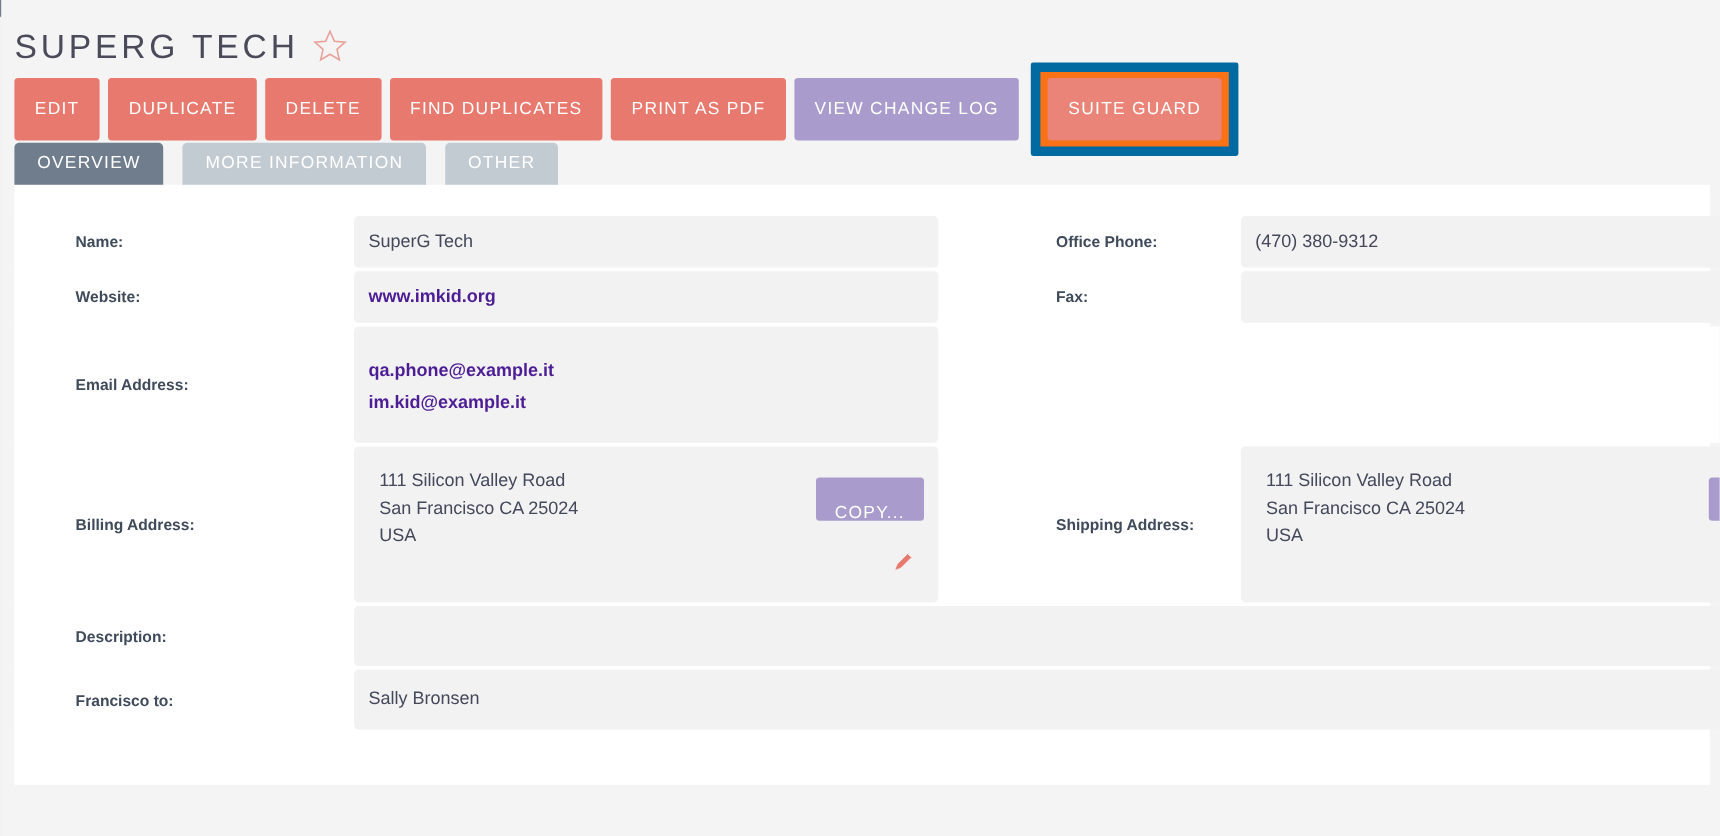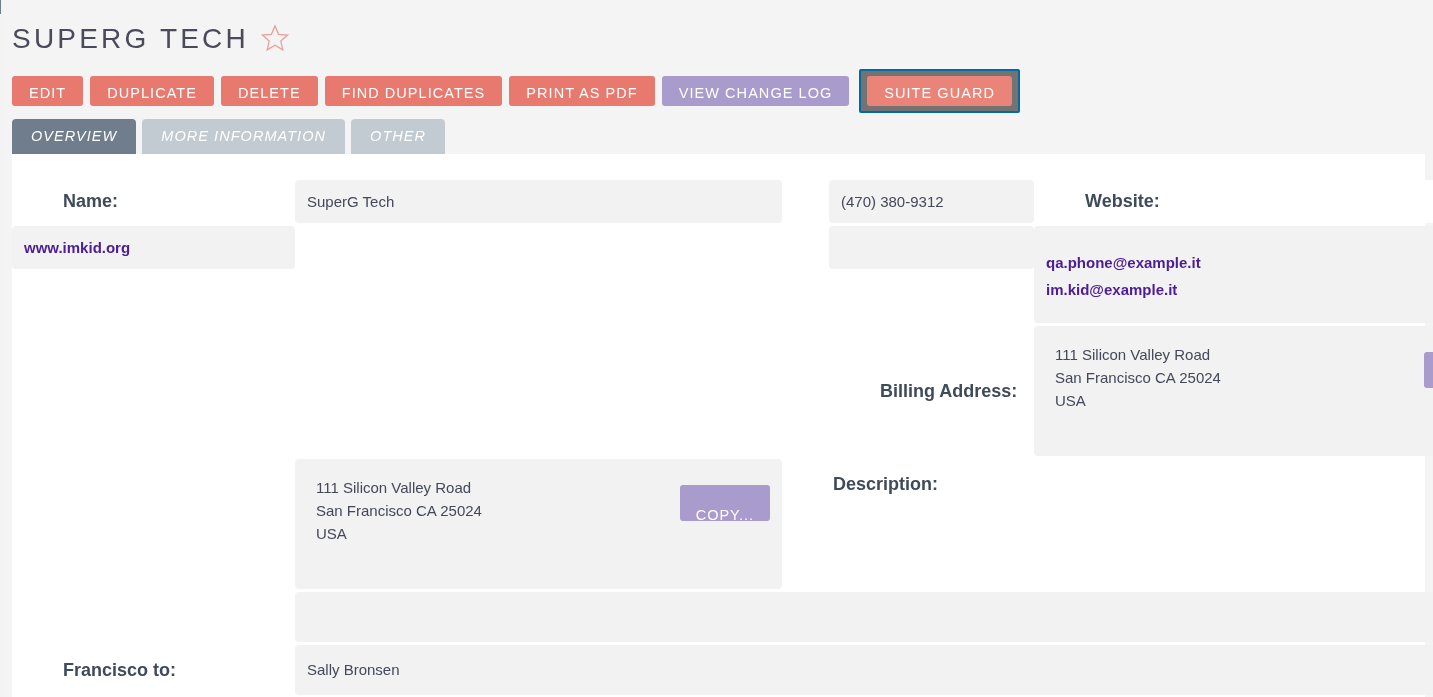--- a/index.html
+++ b/index.html
@@ -74,50 +74,49 @@
     height: 36px;
     position: relative;
   }
   .btn {
     border: 0;
     border-radius: 3px;
     color: #ffffff;
     font-size: 14.5px;
     letter-spacing: 1.05px;
     text-transform: uppercase;
-    height: 30px;
+    height: 52px;
     line-height: 35px;
     padding: 0 17px;
     cursor: pointer;
     white-space: nowrap;
     font-family: "Liberation Sans", sans-serif;
     text-align: center;
   }
   .btn-primary { background: #e8796f; }
   .btn-secondary { background: #a99bcb; }
   .btn-highlight { background: #ea8478; }
 
   .highlight-wrap {
     position: relative;
     display: inline-block;
-    border: 2px solid #0369a1;
-    background: #737373;
+    border: 8px solid #0369a1;
+    background: #f97316;
     padding: 5px 6px;
     border-radius: 2px;
     margin-left: 3px;
   }
 
   
   .tab-bar {
     display: flex;
     align-items: flex-end;
-    gap: 6px;
+    gap: 16px;
     margin-top: 10px;
     padding-left: 11px;
-    font-style: italic;
   }
   .tab {
     height: 35px;
     line-height: 35px;
     padding: 0 19px;
     border-radius: 4px 4px 0 0;
     font-size: 14.5px;
     letter-spacing: 1.05px;
     text-transform: uppercase;
     color: #ffffff;
@@ -136,21 +135,21 @@
     padding: 26px 0 36px 0;
   }
 
   .field-grid {
     display: grid;
     grid-template-columns: 283px 487px 47px 205px 492px;
     align-items: stretch;
   }
 
   .fld-label {
-    font-size: 18px;
+    font-size: 13px;
     font-weight: bold;
     color: #3f4a5a;
     padding: 0 0 0 51px;
     display: flex;
     align-items: center;
     background: #ffffff;
   }
   .fld-value {
     background: #f2f2f2;
     border-radius: 4px;
@@ -263,34 +262,36 @@
     </div>
 
     <div class="detail-panel">
       <div class="field-grid">
 
         <div class="fld-label row-h-std">Name:</div>
         <div class="fld-value row-h-std">
           <span class="value-text">SuperG Tech</span>
         </div>
         <div class="spacer-cell row-h-std"></div>
+        <div class="fld-label row-h-std">Office Phone:</div>
         <div class="fld-value row-h-std">
           <span class="value-text">(470) 380-9312</span>
         </div>
 
         <div class="fld-label row-h-std">Website:</div>
         <div class="fld-value row-h-std">
           <span class="link-text">www.imkid.org</span>
         </div>
         <div class="spacer-cell row-h-std"></div>
         <div class="fld-label row-h-std">Fax:</div>
         <div class="fld-value row-h-std">
           <span class="value-text"></span>
         </div>
 
+        <div class="fld-label row-h-email">Email Address:</div>
         <div class="fld-value row-h-email">
           <div class="email-list">
             <a class="link-text">qa.phone@example.it</a>
             <a class="link-text">im.kid@example.it</a>
           </div>
         </div>
         <div class="spacer-cell row-h-email"></div>
         <div class="fld-label row-h-email"></div>
         <div class="spacer-cell row-h-email"></div>
 
@@ -303,20 +304,21 @@
           </div>
           <button class="copy-btn">Copy...</button>
           <span class="pencil-edit">
             <svg width="20" height="20" viewBox="0 0 20 20">
               <path d="M3.6 16.4 L5.2 12.2 L13.9 3.5 L16.5 6.1 L7.8 14.8 Z" fill="#e8796f" stroke="#e8796f" stroke-width="0.6" stroke-linejoin="round"></path>
               <path d="M13.9 3.5 L16.5 6.1" stroke="#ffffff" stroke-width="0.9"></path>
             </svg>
           </span>
         </div>
         <div class="spacer-cell row-h-addr"></div>
+        <div class="fld-label row-h-addr">Shipping Address:</div>
         <div class="fld-value addr-cell row-h-addr">
           <div class="addr-lines">
             <span>111 Silicon Valley Road</span>
             <span>San Francisco CA  25024</span>
             <span>USA</span>
           </div>
           <button class="copy-btn">Copy...</button>
         </div>
 
         <div class="fld-label row-h-desc">Description:</div>

